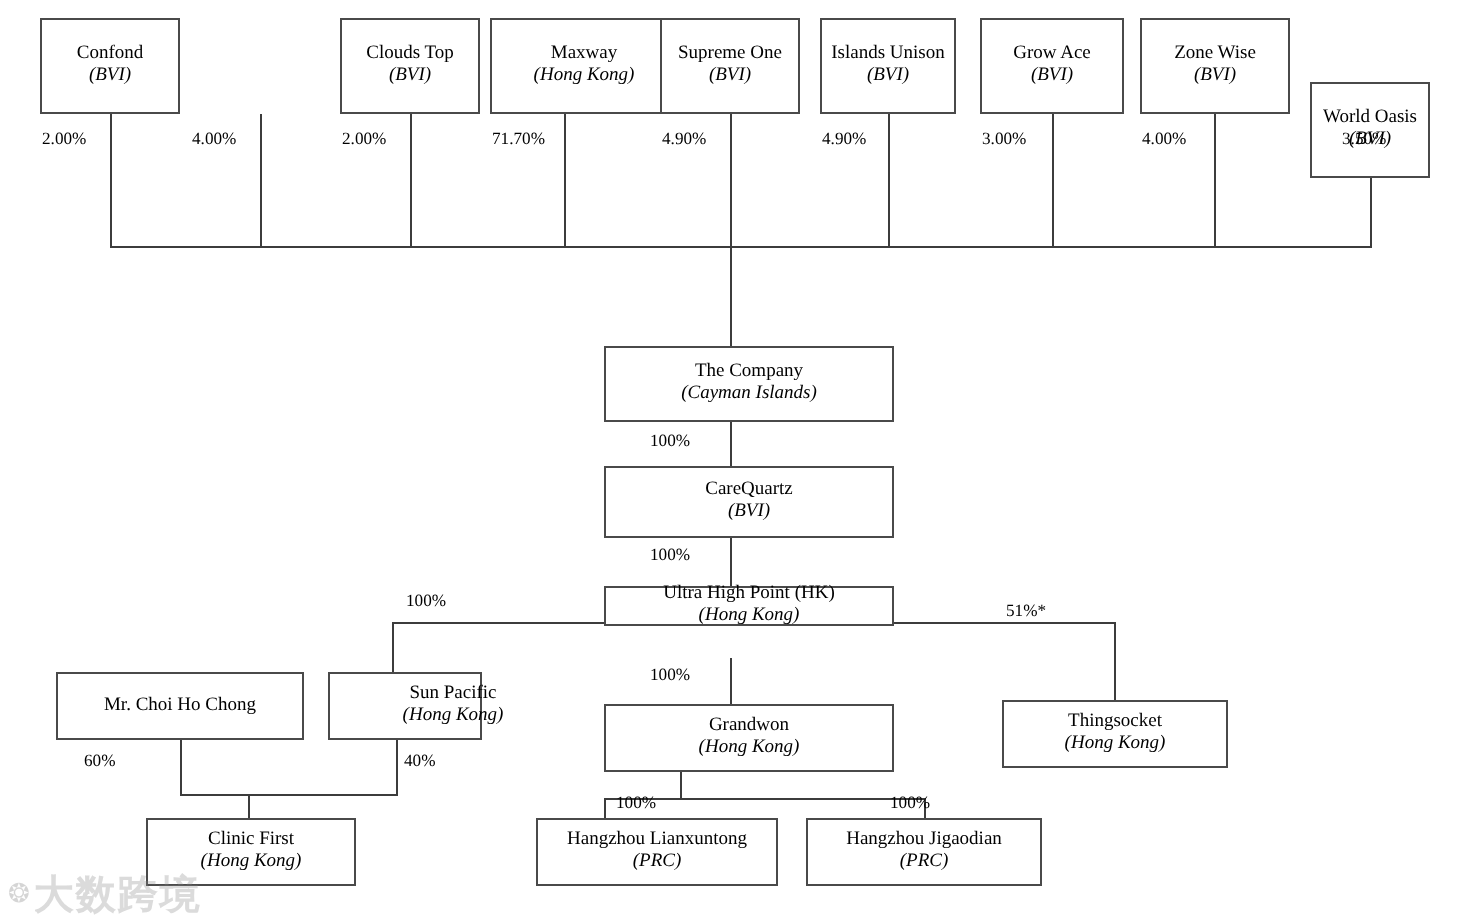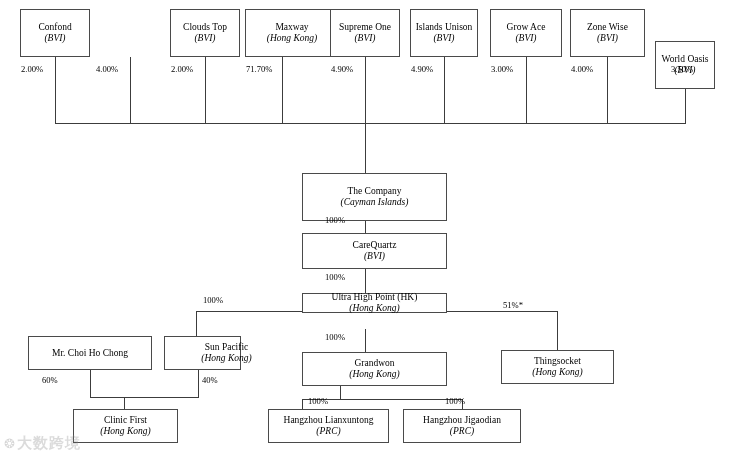--- a/index.html
+++ b/index.html
@@ -82,21 +82,21 @@
     opacity: 0.30;
     z-index: 6;
   }
   .watermark .wm-logo {
     font-size: 13px;
     color: #777777;
     font-family: "DejaVu Sans", sans-serif;
     letter-spacing: -1px;
   }
   .watermark .wm-text {
-    font-size: 15px;
+    font-size: 20px;
     color: #8a8a8a;
     font-family: Liberation Mono, monospace;
     font-weight: bold;
     letter-spacing: 1px;
   }
 </style>
 </head>
 <body>
 
 <div id="chart-root">
@@ -159,21 +159,21 @@
   <div class="pct" style="left:21px;  top:64px;">2.00%</div>
   <div class="pct" style="left:96px;  top:64px;">4.00%</div>
   <div class="pct" style="left:171px; top:64px;">2.00%</div>
   <div class="pct" style="left:246px; top:64px;">71.70%</div>
   <div class="pct" style="left:331px; top:64px;">4.90%</div>
   <div class="pct" style="left:411px; top:64px;">4.90%</div>
   <div class="pct" style="left:491px; top:64px;">3.00%</div>
   <div class="pct" style="left:571px; top:64px;">4.00%</div>
   <div class="pct" style="left:651px; top:64px;margin-left:20px;">3.50%</div>
 
-  <div class="node" style="left:302px; top:173px; width:145px; height:48px;">
+  <div class="node" style="left:302px; top:173px; width:145px; height:38px;">
     <span class="nm">The Company</span>
     <span class="loc">(Cayman Islands)</span>
   </div>
 
   <div class="vline" style="left:365px; top:211px; height:22px;"></div>
   <div class="pct" style="left:325px; top:215px;">100%</div>
 
   <div class="node" style="left:302px; top:233px; width:145px; height:36px;">
     <span class="nm">CareQuartz</span>
     <span class="loc">(BVI)</span>

